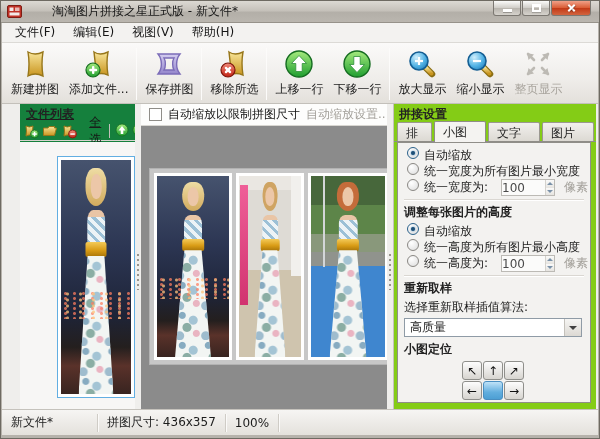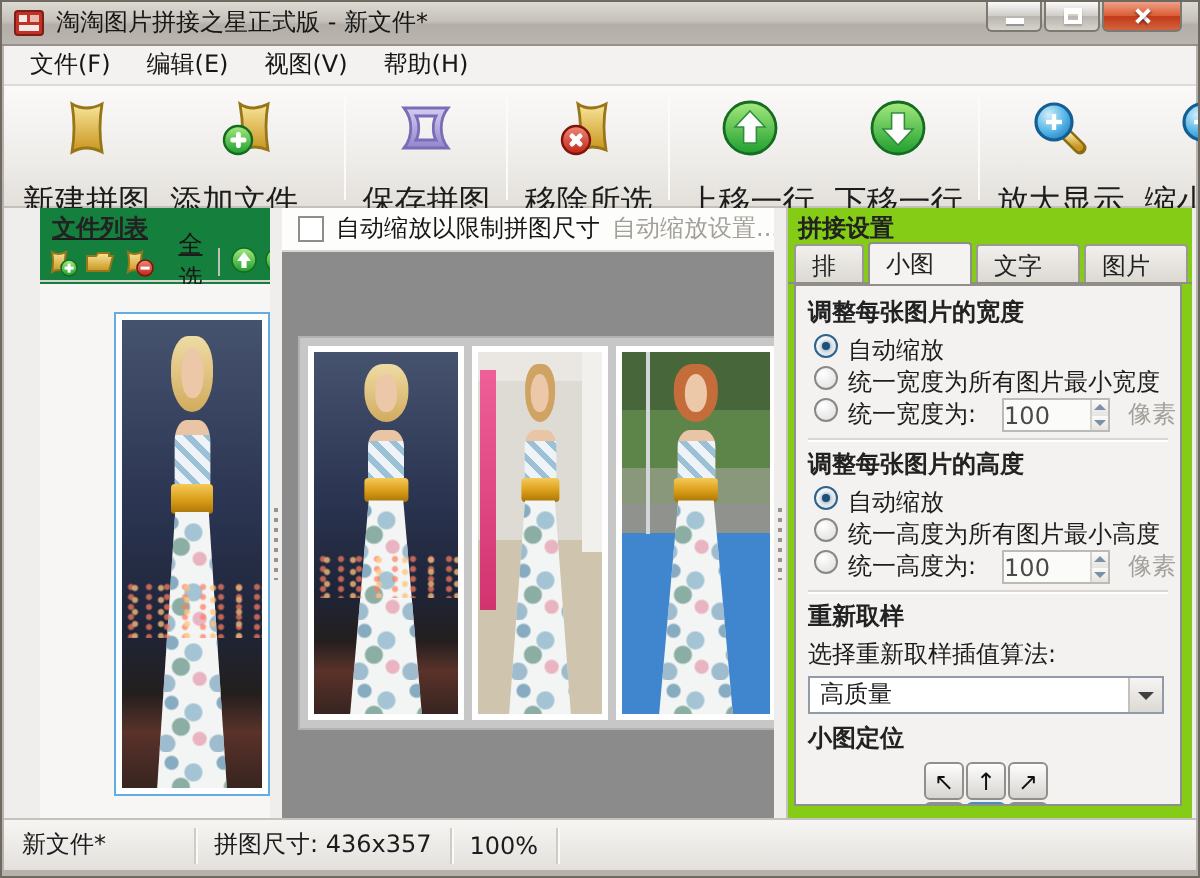--- a/index.html
+++ b/index.html
@@ -2,21 +2,21 @@
 <html><head>
 <meta charset="utf-8">
 <style>
   * { margin:0; padding:0; box-sizing:border-box; }
   html,body { width:600px; height:439px; font-family:"DejaVu Sans","Liberation Sans",sans-serif; font-size:12px; color:#1c1c1c; }
   .window { position:relative; width:600px; height:439px; background:#b6b2ab; border:1px solid #6e6a62; overflow:hidden; }
 
   
   .titlebar { position:absolute; top:0; left:0; right:0; height:22px;
     background:linear-gradient(180deg,#dcd9d3 0%,#c6c2bb 45%,#b3afa8 55%,#bab6af 100%);
-    display:flex; align-items:center; padding:0 6px; border-bottom:1px solid #96928a; }
+    display:flex; align-items:center; padding:0 6px; border-bottom:1px solid #96928a;gap:24px; }
   .app-icon { width:15px; height:15px; margin-right:6px; flex:0 0 auto; }
   .title-text { font-size:12px; color:#161616; white-space:nowrap; }
   .win-controls { position:absolute; right:8px; top:0; display:flex; }
   .winbtn { width:28px; height:15px; border:1px solid #7c7872; border-top:none;
     border-radius:0 0 3px 3px; background:linear-gradient(180deg,#fbfbfa,#cfccc6 50%,#b9b5ae 52%,#d6d3cd);
     display:flex; align-items:center; justify-content:center; margin-left:1px; }
   .winbtn.close { width:40px; background:linear-gradient(180deg,#f0a088,#d95b33 50%,#c23a17 52%,#d2643f); }
   .g-min { width:9px; height:3px; background:#fff; box-shadow:0 1px 0 rgba(0,0,0,.25); margin-top:5px; }
   .g-max { width:9px; height:8px; border:2px solid #fff; border-top-width:3px; box-shadow:0 1px 1px rgba(0,0,0,.2); }
   .g-close { position:relative; width:11px; height:11px; }
@@ -27,21 +27,21 @@
   .menubar { position:absolute; top:22px; left:1px; right:1px; height:20px; background:#f3f2f0;
     border-bottom:1px solid #dcdad6; display:flex; align-items:center; padding-left:4px; }
   .menu-item { padding:2px 9px; color:#161616; }
 
   
   .toolbar { position:absolute; top:42px; left:1px; right:1px; height:61px;
     background:linear-gradient(180deg,#fbfaf9 0%,#efedea 60%,#e3e0db 100%);
     border-bottom:1px solid #c3c0ba; display:flex; align-items:flex-start; padding:3px 2px 0 4px; }
   .tbtn { display:flex; flex-direction:column; align-items:center; padding:2px 5px 1px; border-radius:3px; }
   .ticon { width:32px; height:32px; display:flex; align-items:center; justify-content:center; }
-  .tlabel { font-size:16px; margin-top:11px; white-space:nowrap; }
+  .tlabel { font-size:12px; margin-top:1px; white-space:nowrap; }
   .tbtn.disabled .tlabel { color:#a9a59e; }
   .tsep { width:1px; height:52px; background:#c8c5bf; border-right:1px solid #fcfbfa; margin:2px 3px 0; }
 
   
   .main { position:absolute; top:103px; left:1px; right:1px; height:305px; background:#efeeec; }
 
   .file-panel { position:absolute; left:18px; top:0; width:130px; height:100%; background:#15803d; border-right:1px solid #b5b2ac;text-decoration:underline; }
   .panel-title { height:17px; font-weight:bold; padding:2px 0 0 6px; color:#222; }
   .mini-toolbar { height:20px; display:flex; align-items:center; gap:3px; padding:0 3px; border-bottom:1px solid #d7d4cf; }
   .mini-ico { width:16px; height:16px; display:inline-flex; }
@@ -422,21 +422,20 @@
     <div class="settings">
       <div class="panel-title">拼接设置</div>
       <div class="tabs">
         <span class="tab">排版</span>
         <span class="tab active">小图缩放</span>
         <span class="tab">文字水印</span>
         <span class="tab">图片水印</span>
       </div>
       <div class="settings-box">
 
-        <div class="sec-title">调整每张图片的宽度</div>
         <div class="radio-row">
           <span class="radio sel"></span>
           <span>自动缩放</span>
         </div>
         <div class="radio-row">
           <span class="radio"></span>
           <span>统一宽度为所有图片最小宽度</span>
         </div>
         <div class="radio-row">
           <span class="radio"></span>

